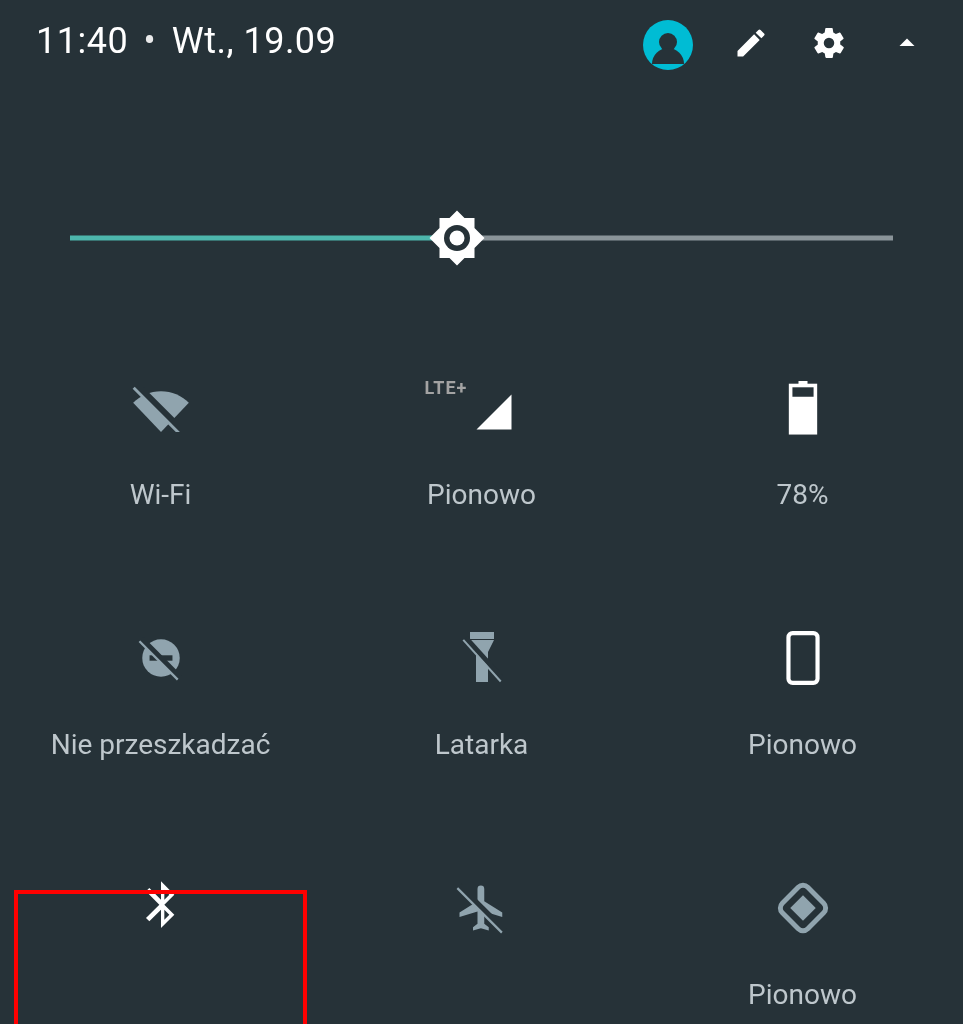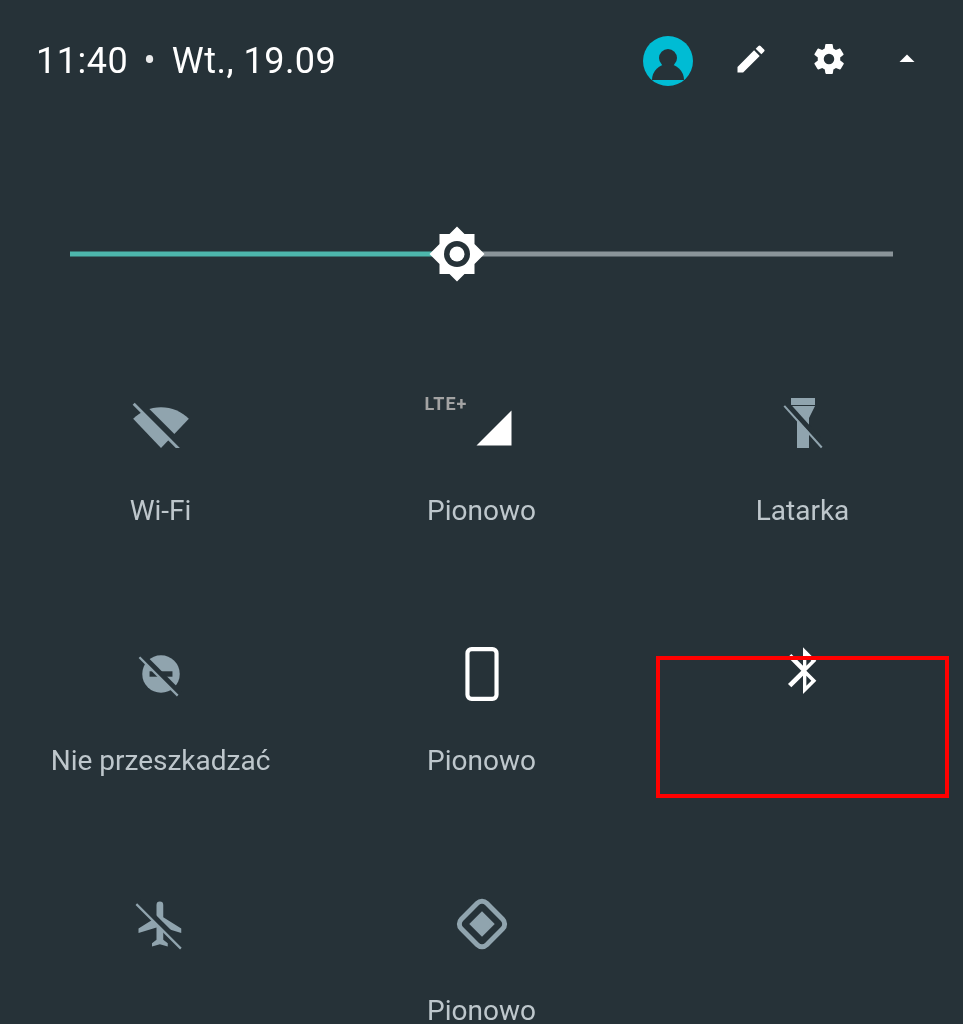--- a/index.html
+++ b/index.html
@@ -6,23 +6,23 @@
   body {
     width: 963px;
     height: 1024px;
     background: #263238;
     font-family: Roboto, -apple-system, Helvetica, Arial, sans-serif;
     color: #fff;
     overflow: hidden;
   }
   .statusbar {
     display: flex;
-    align-items: center;
+    align-items: flex-start;
     justify-content: space-between;
-    padding: 36px 36px 0 36px;
+    padding: 20px 36px 0 36px;
   }
   .status-left {
     font-size: 36px;
     font-weight: 400;
     color: #fff;
     letter-spacing: .5px;
   }
   .status-right {
     display: flex;
     align-items: center;
@@ -203,45 +203,55 @@
       <div class="signal-wrap">
         <span class="signal-lte">LTE+</span>
         <svg width="46" height="42" viewBox="0 0 24 24" style="position:absolute;right:0;bottom:0;">
           <path d="M2 22 L22 22 L22 2 Z" fill="#fff"></path>
         </svg>
       </div>
     </div>
     <div class="tile-label">Pionowo</div>
   </div>
 
+  <div class="tile active">
+    <div class="tile-icon">
+      <svg width="34" height="54" viewBox="0 0 14 24">
+        <rect x="5" y="0" width="4" height="2.5" fill="#fff"></rect>
+        <rect x="1.5" y="2" width="11" height="21" fill="none" stroke="#fff" stroke-width="1.6"></rect>
+        <rect x="1.5" y="7" width="11" height="16" fill="#fff"></rect>
+      </svg>
+    </div>
+    <div class="tile-label">78%</div>
+  </div>
+
+  <div class="tile">
+    <div class="tile-icon">
+      <svg width="50" height="50" viewBox="0 0 24 24">
+        <circle cx="12" cy="12" r="9" fill="#90a4ae"></circle>
+        <rect x="6.5" y="10.7" width="11" height="2.6" fill="#263238"></rect>
+        <rect x="-1" y="10.8" width="26" height="2.8" fill="#263238" transform="rotate(45 12 12)"></rect>
+        <rect x="-1" y="11" width="26" height="1.1" fill="#90a4ae" transform="rotate(45 12 12) translate(0 2.1)"></rect>
+      </svg>
+    </div>
+    <div class="tile-label">Nie przeszkadzać</div>
+  </div>
 
   <div class="tile">
     <div class="tile-icon">
       <svg width="42" height="56" viewBox="0 0 20 28">
         <rect x="4" y="1" width="12" height="3.5" fill="#90a4ae"></rect>
         <path d="M4 5 L16 5 L13 11 L13 26 L7 26 L7 11 Z" fill="#90a4ae"></path>
         <rect x="-3" y="12" width="28" height="2.6" fill="#263238" transform="rotate(48 10 14)"></rect>
         <rect x="-3" y="12.4" width="28" height="1" fill="#90a4ae" transform="rotate(48 10 14) translate(0 2)"></rect>
       </svg>
     </div>
     <div class="tile-label">Latarka</div>
   </div>
 
-  <div class="tile">
-    <div class="tile-icon">
-      <svg width="50" height="50" viewBox="0 0 24 24">
-        <circle cx="12" cy="12" r="9" fill="#90a4ae"></circle>
-        <rect x="6.5" y="10.7" width="11" height="2.6" fill="#263238"></rect>
-        <rect x="-1" y="10.8" width="26" height="2.8" fill="#263238" transform="rotate(45 12 12)"></rect>
-        <rect x="-1" y="11" width="26" height="1.1" fill="#90a4ae" transform="rotate(45 12 12) translate(0 2.1)"></rect>
-      </svg>
-    </div>
-    <div class="tile-label">Nie przeszkadzać</div>
-  </div>
-
   <div class="tile active">
     <div class="tile-icon">
       <svg width="36" height="54" viewBox="0 0 16 26">
         <rect x="1" y="1" width="14" height="24" rx="2" fill="none" stroke="#fff" stroke-width="2"></rect>
         <rect x="3.5" y="3.5" width="9" height="17" fill="none"></rect>
       </svg>
     </div>
     <div class="tile-label">Pionowo</div>
   </div>
 

